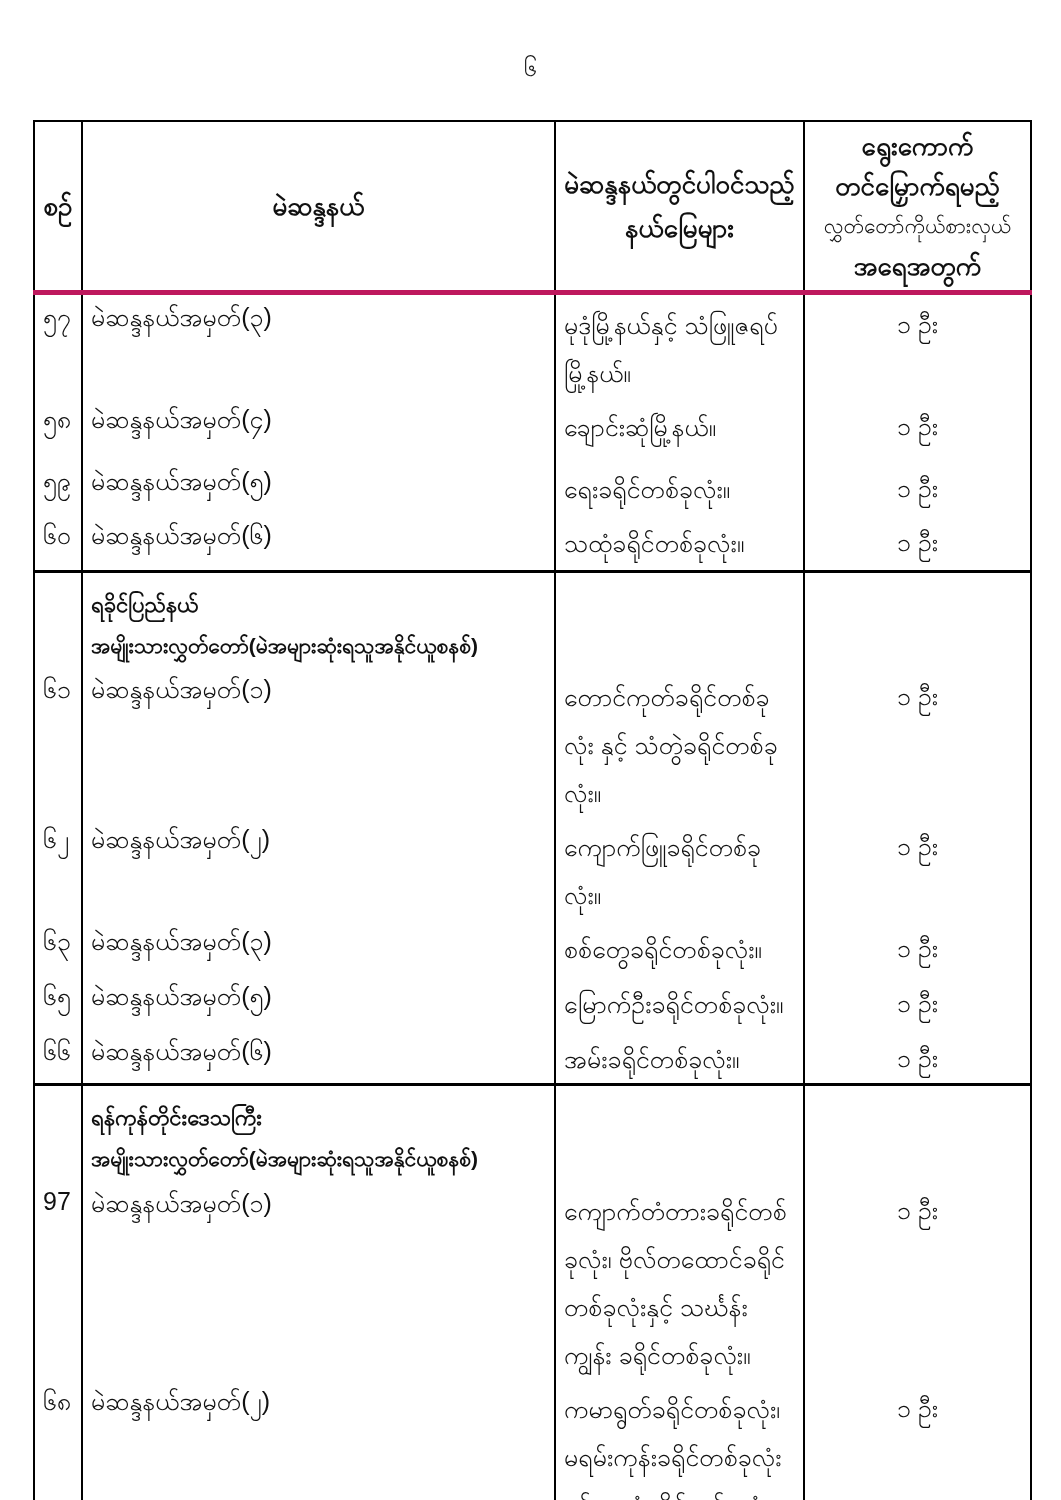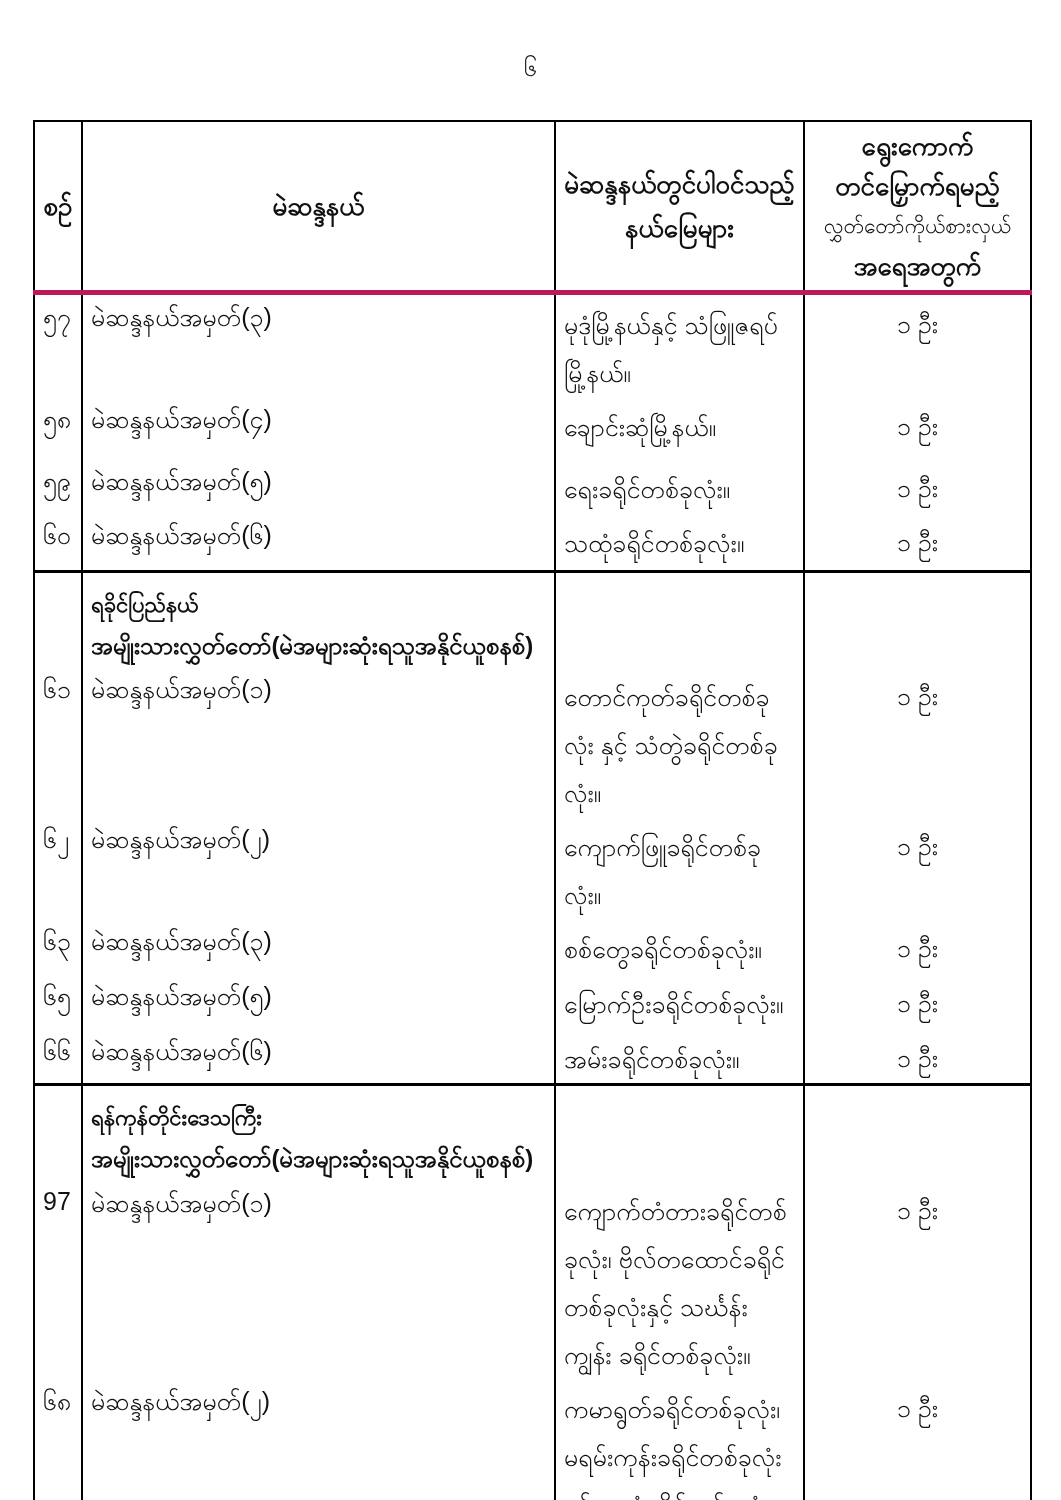--- a/index.html
+++ b/index.html
@@ -68,21 +68,21 @@
 
   tr.section-title-row td { border-top: 3px solid #000; padding-top: 12px; }
   .section-region {
     font-weight: bold;
     font-size: 22px;
     line-height: 40px;
     display: block;
   }
   .section-system {
     font-weight: bold;
-    font-size: 24px;
+    font-size: 21px;
     line-height: 42px;
     display: block;
   }
   tr.section-title-row { height: 96px; }
 
   td.cell-no { text-align: left; padding-left: 2px; padding-right: 2px; }
   td.cell-constituency { padding-left: 14px; margin-left: 32px; }
   td.cell-areas { padding-left: 12px; line-height: 48px; }
   td.cell-count { text-align: center; line-height: 46px; }
 

